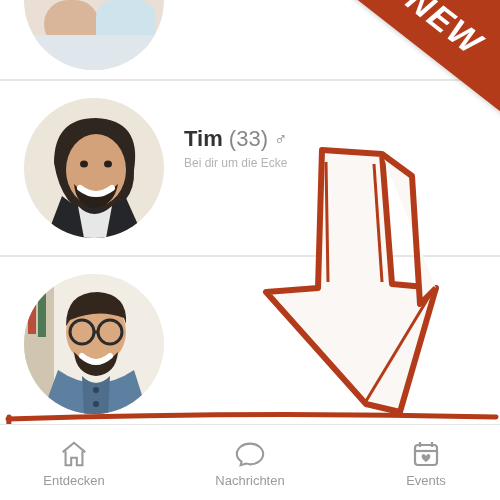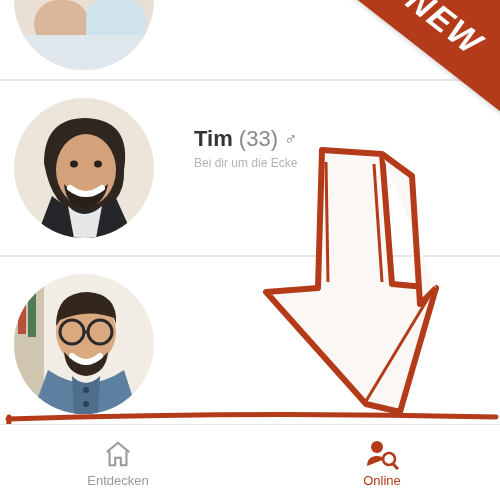--- a/index.html
+++ b/index.html
@@ -1,19 +1,19 @@
 <!DOCTYPE html>
 <html><head>
 <meta charset="utf-8">
 <style>
   * { box-sizing: border-box; margin: 0; padding: 0; }
   html, body { width: 500px; height: 500px; overflow: hidden; font-family: -apple-system, Helvetica, Arial, sans-serif; background: #fff; }
   .screen { position: relative; width: 500px; height: 500px; background: #fcfcfc; }
   .list { position: relative; width: 500px; height: 430px; }
-  .row { display: flex; align-items: center; padding: 10px 18px 10px 14px; border-top: 1px solid #e6e6e6; border-bottom: 1px solid #e6e6e6; background: #ffffff; gap: 20px; }
+  .row { display: flex; align-items: center; padding: 10px 18px 10px 24px; border-top: 1px solid #e6e6e6; border-bottom: 1px solid #e6e6e6; background: #ffffff; }
   .row0 { height: 80px; align-items: flex-start; padding-top: 0; border-top: none; }
   .row1 { height: 176px; }
   .row2 { height: 174px; border-bottom: none; }
   .avatar { width: 140px; height: 140px; border-radius: 50%; flex: 0 0 auto; overflow: hidden; position: relative; }
   .avatar-partial { width: 140px; height: 70px; border-bottom-left-radius: 70px; border-bottom-right-radius: 70px; flex: 0 0 auto; overflow: hidden; position: relative; }
   .avatar svg, .avatar-partial svg { display: block; }
   .info { margin-left: 20px; margin-top: -40px; }
   .name-line { font-size: 22px; color: #333; }
   .name-line b { font-weight: 700; }
   .age { color: #888; font-weight: 400; }
@@ -133,30 +133,39 @@
 
     <div class="tab">
       <div class="ico">
         <svg width="30" height="30" viewBox="0 0 32 32">
             <path d="M4 14 L16 4 L28 14 M7 13 V28 H13 V20 H19 V28 H25 V13"></path>
           </svg>
       </div>
       <div class="lbl">Entdecken</div>
     </div>
 
+    <div class="tab">
+      <div class="ico">
+        <svg width="32" height="30" viewBox="0 0 34 30">
+            <path d="M17 4 C9 4 3 9 3 15 C3 18 5 21 8 23 L7 27 L13 25 C14 25 16 26 17 26 C25 26 31 21 31 15 C31 9 25 4 17 4 Z"></path>
+          </svg>
+      </div>
+      <div class="lbl">Nachrichten</div>
+    </div>
 
 
-    <div class="tab active">
+
+    <div class="tab">
       <div class="ico">
-        <svg width="34" height="32" viewBox="0 0 34 32">
-          <circle cx="12" cy="9" r="6" stroke="none"></circle>
-          <path d="M2 28 C2 20 8 18 12 18 C15 18 18 19 20 21" stroke="none"></path>
-          <circle cx="24" cy="21" r="6" fill="none" stroke="#b33a19" stroke-width="2.5"></circle>
-          <line x1="28" y1="26" x2="33" y2="31" stroke="#b33a19" stroke-width="3"></line>
+        <svg width="30" height="30" viewBox="0 0 30 30">
+          <rect x="4" y="6" width="22" height="20" rx="3"></rect>
+          <line x1="4" y1="12" x2="26" y2="12"></line>
+          <line x1="9" y1="3" x2="9" y2="8"></line>
+            <line x1="21" y1="3" x2="21" y2="8"></line>
+          <path d="M15 23 C11 20 10 18 11 16 C12 14 14 15 15 17 C16 15 18 14 19 16 C20 18 19 20 15 23 Z" fill="#9a9a9a" stroke="none"></path>
         </svg>
       </div>
-      <div class="lbl">Online</div>
+      <div class="lbl">Events</div>
     </div>
-
 
   </div>
 
 </div>
 
 </body></html>

